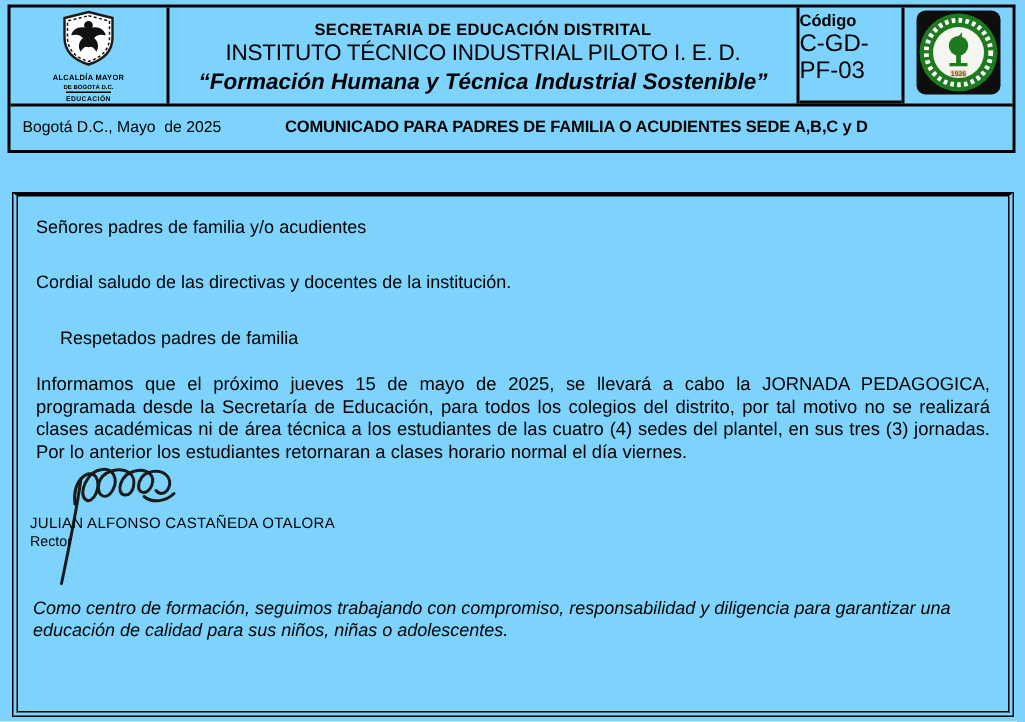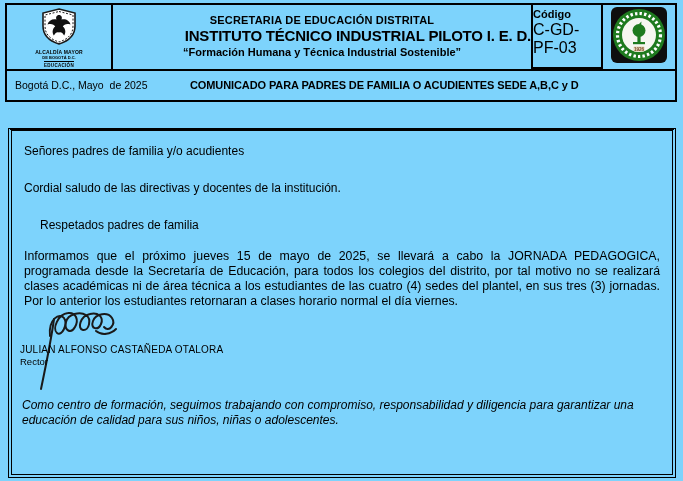--- a/index.html
+++ b/index.html
@@ -22,22 +22,22 @@
   }
   .logo-cap { text-align:center; line-height:5px; margin-top:1px; }
   .logo-cap .l1 { font-size:5px; font-weight:bold; letter-spacing:.2px; }
   .logo-cap .l2 { font-size:4px; font-weight:bold; }
   .logo-cap .rule { width:30px; height:1px; background:#000; margin:1px auto; }
   .logo-cap .l3 { font-size:4.5px; font-weight:bold; letter-spacing:.3px; }
   .title-cell {
     flex:1; border-right:2px solid #000; text-align:center; padding-top:9px;
   }
   .entity { font-size:11px; font-weight:bold; letter-spacing:.2px; }
-  .institution { font-size:15px; font-weight:bold; letter-spacing:-.2px; margin-top:1px;text-align:right; }
-  .motto { font-size:11px; font-weight:bold; margin-top:2px; }
+  .institution { font-size:15px; font-weight:normal; letter-spacing:-.2px; margin-top:1px; }
+  .motto { font-size:15px; font-weight:bold; font-style:italic; margin-top:2px; }
   .code-cell { width:70px; border-right:2px solid #000; display:flex; flex-direction:column; text-align:left; }
   .code-top { flex:1; border-bottom:2px solid #000; padding-top:3px; }
   .code-bot { flex:1; padding-top:3px; }
   .code-label { font-size:11px; font-weight:bold; }
   .code-value { font-size:16px; margin-top:1px; }
   .seal-cell { width:72px; display:flex; align-items:center; justify-content:center; }
 
   .lh-row2 { position:relative; height:31px; border-top:2px solid #000; }
   .date { position:absolute; left:8px; top:8px; font-size:10.5px; white-space:pre; }
   .doc-title { position:absolute; left:183px; top:8px; font-size:11px; font-weight:bold; letter-spacing:-.1px; }

